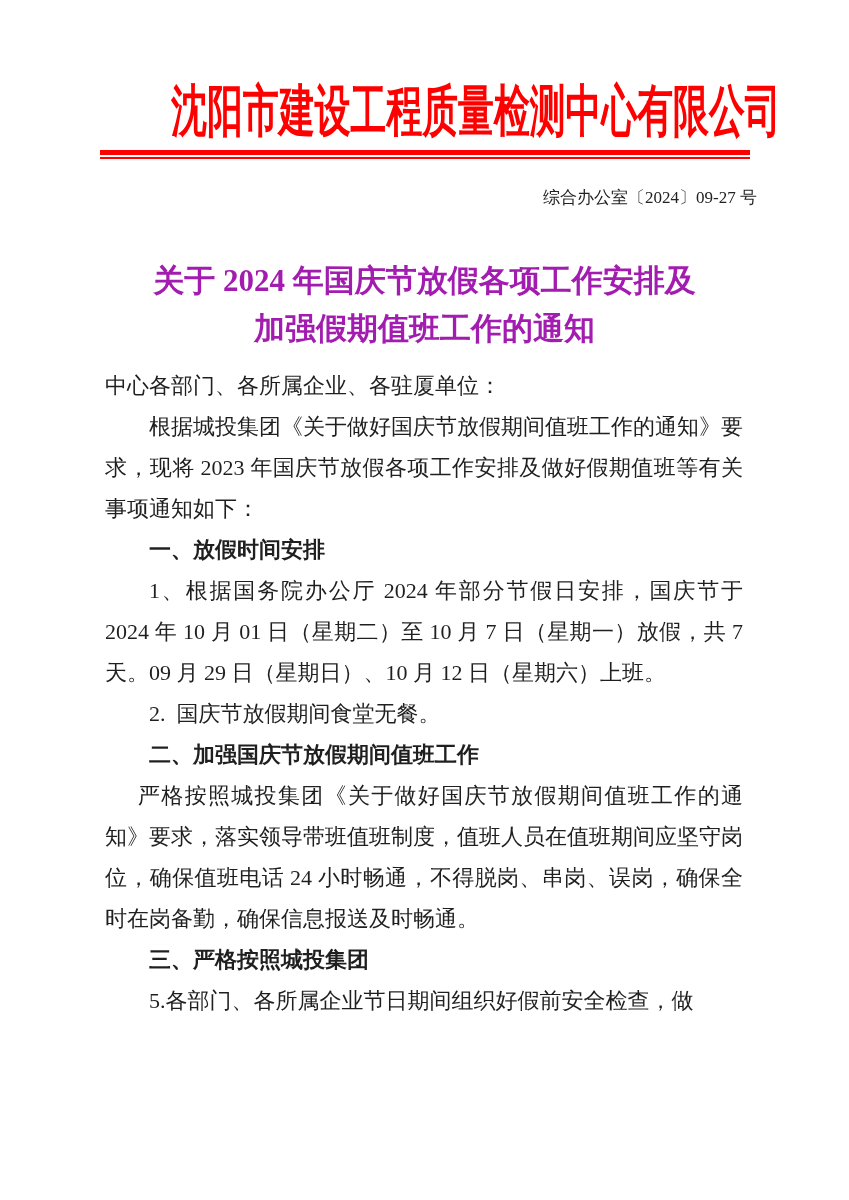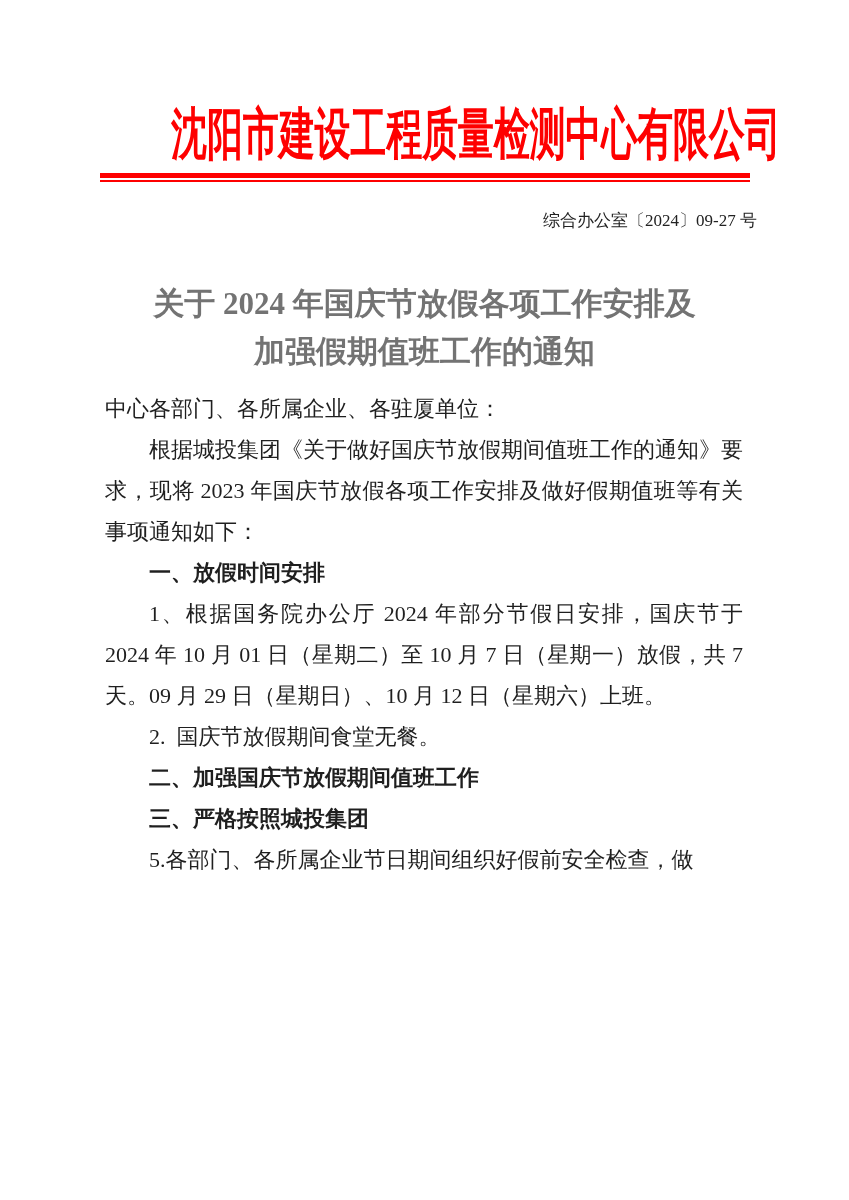--- a/index.html
+++ b/index.html
@@ -12,21 +12,21 @@
     width: 849px;
     height: 1200px;
     margin: 0 auto;
     background: #ffffff;
     overflow: hidden;
     font-family: "Liberation Serif", "DejaVu Serif", serif;
     color: #1f1f1f;
   }
   
   .letterhead {
-    padding-top: 105px;
+    padding-top: 82px;
     text-align: center;
   }
   .org-name {
     display: inline-block;
     font-size: 56px;
     font-weight: bold;
     line-height: 58px;
     white-space: nowrap;
     color: var(--accent, #fe0000);
     transform: scaleX(0.64);
@@ -55,21 +55,21 @@
     line-height: 22px;
     color: #222222;
   }
   
   .doc-title {
     margin: 48px 0 0 0;
     text-align: center;
     font-size: 31px;
     font-weight: bold;
     line-height: 48px;
-    color: #737373;
+    color: #a21caf;
   }
   
   .doc-body {
     margin: 12px 106px 0 105px;
     font-size: 22px;
     line-height: 41px;
     text-align: justify;
   }
   .para {
     margin: 0;
@@ -107,17 +107,18 @@
     <span>加强假期值班工作的通知</span>
   </h1>
 
   <div class="doc-body" id="doc-body">
       <p class="para salutation">中心各部门、各所属企业、各驻厦单位：</p>
       <p class="para">根据城投集团《关于做好国庆节放假期间值班工作的通知》要求，现将 2023 年国庆节放假各项工作安排及做好假期值班等有关事项通知如下：</p>
       <p class="para heading">一、放假时间安排</p>
       <p class="para">1、根据国务院办公厅 2024 年部分节假日安排，国庆节于 2024 年 10 月 01 日（星期二）至 10 月 7 日（星期一）放假，共 7 天。09 月 29 日（星期日）、10 月 12 日（星期六）上班。</p>
       <p class="para">2.  国庆节放假期间食堂无餐。</p>
       <p class="para heading">二、加强国庆节放假期间值班工作</p>
+      <p class="para indent-sm">严格按照城投集团《关于做好国庆节放假期间值班工作的通知》要求，落实领导带班值班制度，值班人员在值班期间应坚守岗位，确保值班电话 24 小时畅通，不得脱岗、串岗、误岗，确保全时在岗备勤，确保信息报送及时畅通。</p>
       <p class="para heading">三、严格按照城投集团</p>
       <p class="para">5.各部门、各所属企业节日期间组织好假前安全检查，做</p>
     </div>
 
 </div>
 
 </body></html>

